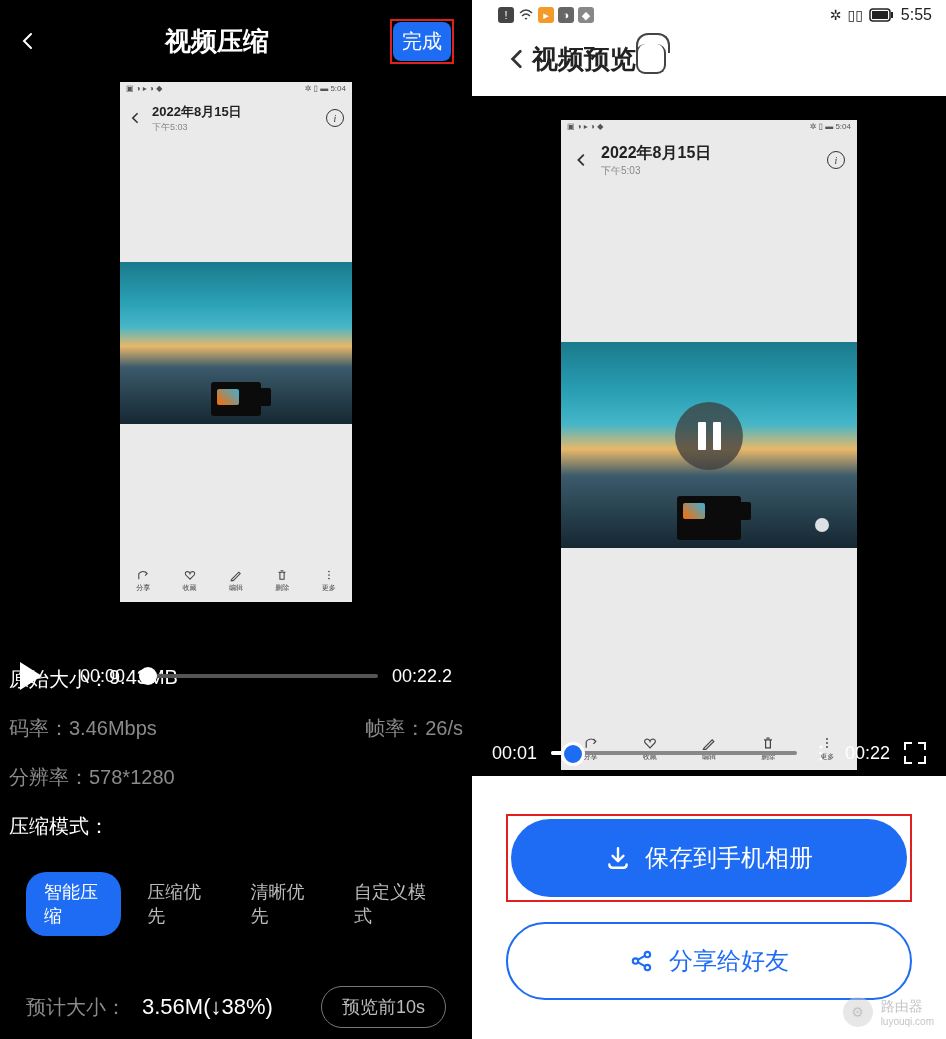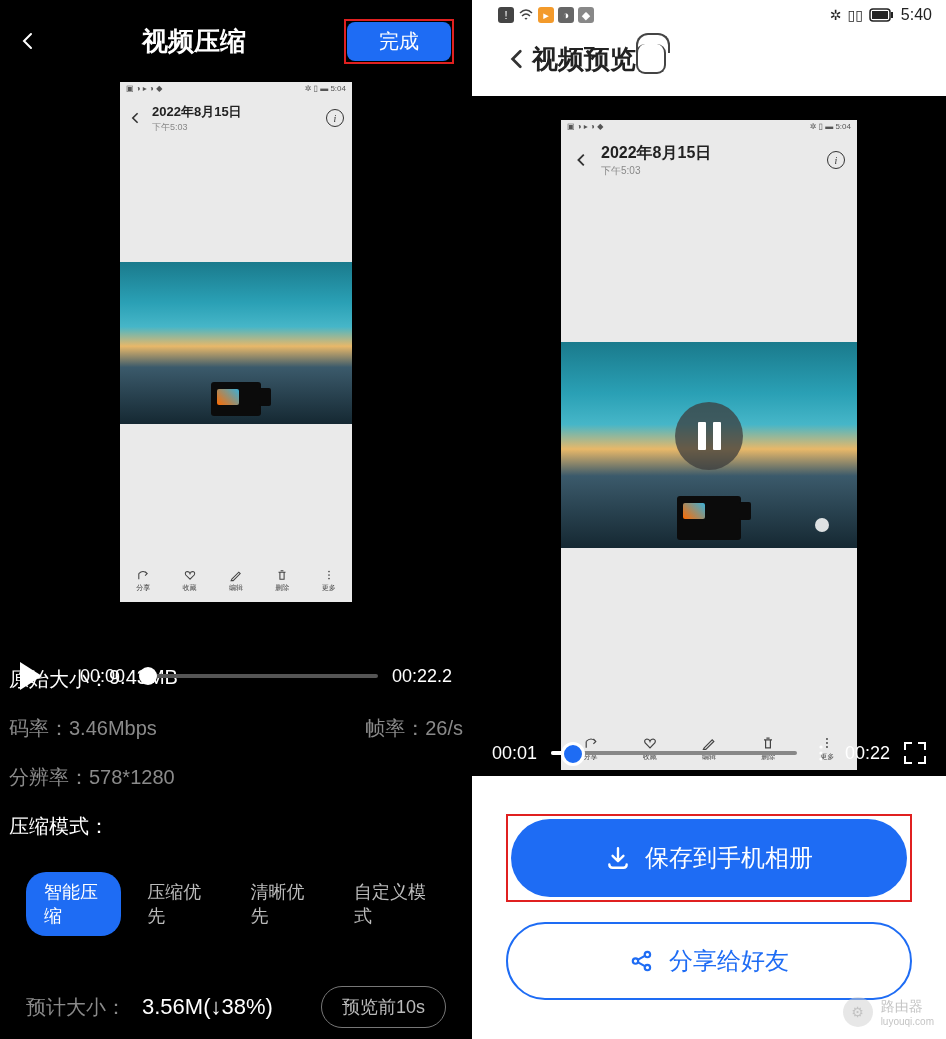--- a/index.html
+++ b/index.html
@@ -7,21 +7,21 @@
   .container { width: 946px; height: 1039px; display: flex; }
   .pane { position: relative; }
   .pane-left { width: 472px; height: 100%; background: #000; color: #fff; }
   .pane-right { width: 474px; height: 100%; background: #fff; }
 
   .topbar { height: 82px; display: flex; align-items: center; justify-content: space-between; padding: 0 18px; }
   .title { font-size: 26px; font-weight: 600; }
   .back-icon { width: 26px; height: 26px; display: flex; align-items: center; }
 
   .done-wrap { border: 2px solid #e02020; padding: 1px; }
-  .done-btn { background: #1e6cf4; color: #fff; border: none; border-radius: 8px; padding: 6px 32px; font-size: 20px; }
+  .done-btn { background: #1e6cf4; color: #fff; border: none; border-radius: 8px; padding: 6px 9px; font-size: 20px; }
 
   .video-box { width: 232px; height: 520px; background: #eaeaea; margin: 0 auto; position: relative; overflow: hidden; }
   .vb-status { height: 16px; background: #eaeaea; display:flex; justify-content:space-between; font-size:8px; color:#555; padding:2px 6px 0; }
   .vb-header { height: 40px; display: flex; align-items: center; padding: 0 8px; }
   .vb-title { font-size: 13px; font-weight: 600; color: #222; }
   .vb-sub { font-size: 9px; color: #888; }
   .vb-info { margin-left: auto; width: 18px; height: 18px; border: 1.5px solid #333; border-radius: 50%; display:flex;align-items:center;justify-content:center;font-size:10px;color:#333;font-style:italic;font-family:serif;}
   .vb-photo { margin-top: 124px; height: 162px; background: linear-gradient(180deg,#1a7a8c 0%, #2aa0b5 25%, #46b6c8 40%, #e8b869 52%, #3b5a6b 65%, #152832 100%); position:relative;}
   .vb-cam { position:absolute; bottom:8px; left:50%; transform:translateX(-50%); width:50px; height:34px; background:#0b0b0b; border-radius:3px; }
   .vb-cam::before { content:""; position:absolute; left:6px; top:7px; width:22px; height:16px; background:linear-gradient(45deg,#ff6b00,#3ab0d8); border-radius:2px;}
@@ -216,21 +216,21 @@
         <div class="sq" style="background:#888">◆</div>
       </div>
       <div class="status-icons-r">
         <span style="font-size:14px">✲</span>
         <span style="font-size:14px">▯▯</span>
         <svg width="26" height="14">
             <rect x="1" y="1" width="20" height="12" rx="3" stroke="#222" fill="none" stroke-width="1.5"></rect>
             <rect x="3" y="3" width="16" height="8" fill="#222"></rect>
             <rect x="22" y="4" width="2" height="6" fill="#222"></rect>
           </svg>
-        <span style="font-weight:500">5:40</span>
+        <span style="font-weight:500">5:55</span>
       </div>
     </div>
 
     <div class="header-r">
       <div class="back-icon">
         <svg width="22" height="22" viewBox="0 0 20 20">
             <path d="M13 3 L6 10 L13 17" stroke="#333" stroke-width="2.5" fill="none" stroke-linecap="round"></path>
           </svg>
       </div>
       <div class="title-r">视频预览</div>

